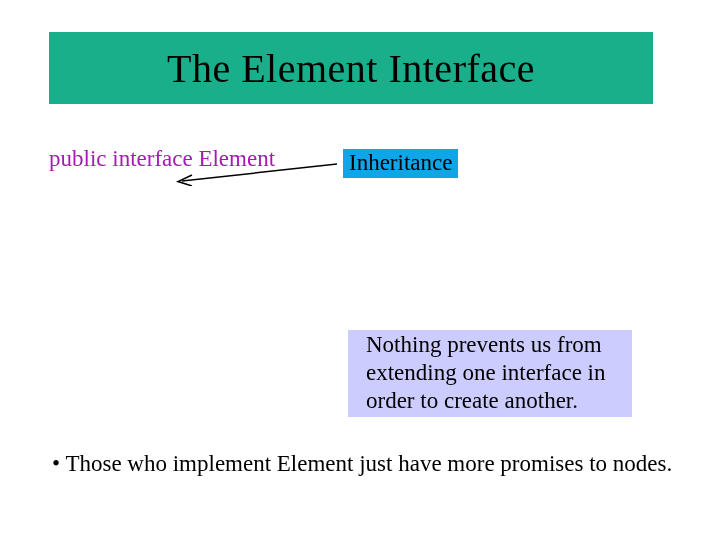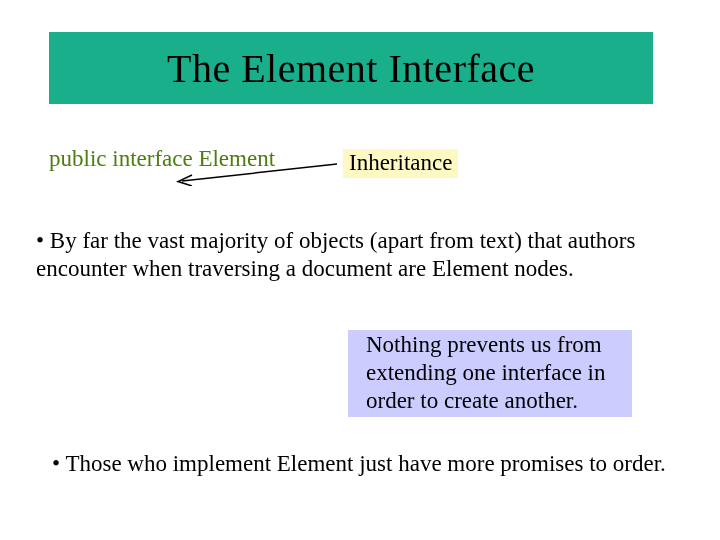--- a/index.html
+++ b/index.html
@@ -31,28 +31,28 @@
     color: #000000;
     font-size: 40px;
     letter-spacing: 0.5px;
   }
   .code-block {
     position: absolute;
     left: 49px;
     top: 145px;
     font-size: 23px;
     line-height: 1.25;
-    color: #4d7c0f;
+    color: #a21caf;
   }
   .inh-label {
     position: absolute;
     left: 343px;
     top: 149px;
     font-size: 23px;
-    background: #fef9c3;
+    background: #0ea5e9;
     padding: 1px 6px 2px 6px;
     color: #000000;
   }
   .arrow-svg {
     position: absolute;
     left: 170px;
     top: 161px;
     width: 170px;
     height: 25px;
     pointer-events: none;
@@ -100,19 +100,18 @@
     <div>public interface Element</div>
   </div>
 
   <span class="inh-label">Inheritance</span>
 
   <svg class="arrow-svg" viewBox="0 0 170 25">
     <line x1="167" y1="3" x2="12" y2="20" stroke="#000000" stroke-width="1.5"></line>
     <polyline points="22,14 8,20.5 22,25" fill="none" stroke="#000000" stroke-width="1.5"></polyline>
   </svg>
 
-  <div class="bullet-1">• By far the vast majority of objects (apart from text) that authors encounter when traversing a document are Element nodes.</div>
 
   <div class="note-box">Nothing prevents us from extending one interface in order to create another.</div>
 
-  <div class="bullet-2">• Those who implement Element just have more promises to order.</div>
+  <div class="bullet-2">• Those who implement Element just have more promises to nodes.</div>
 
 </div>
 
 </body></html>

